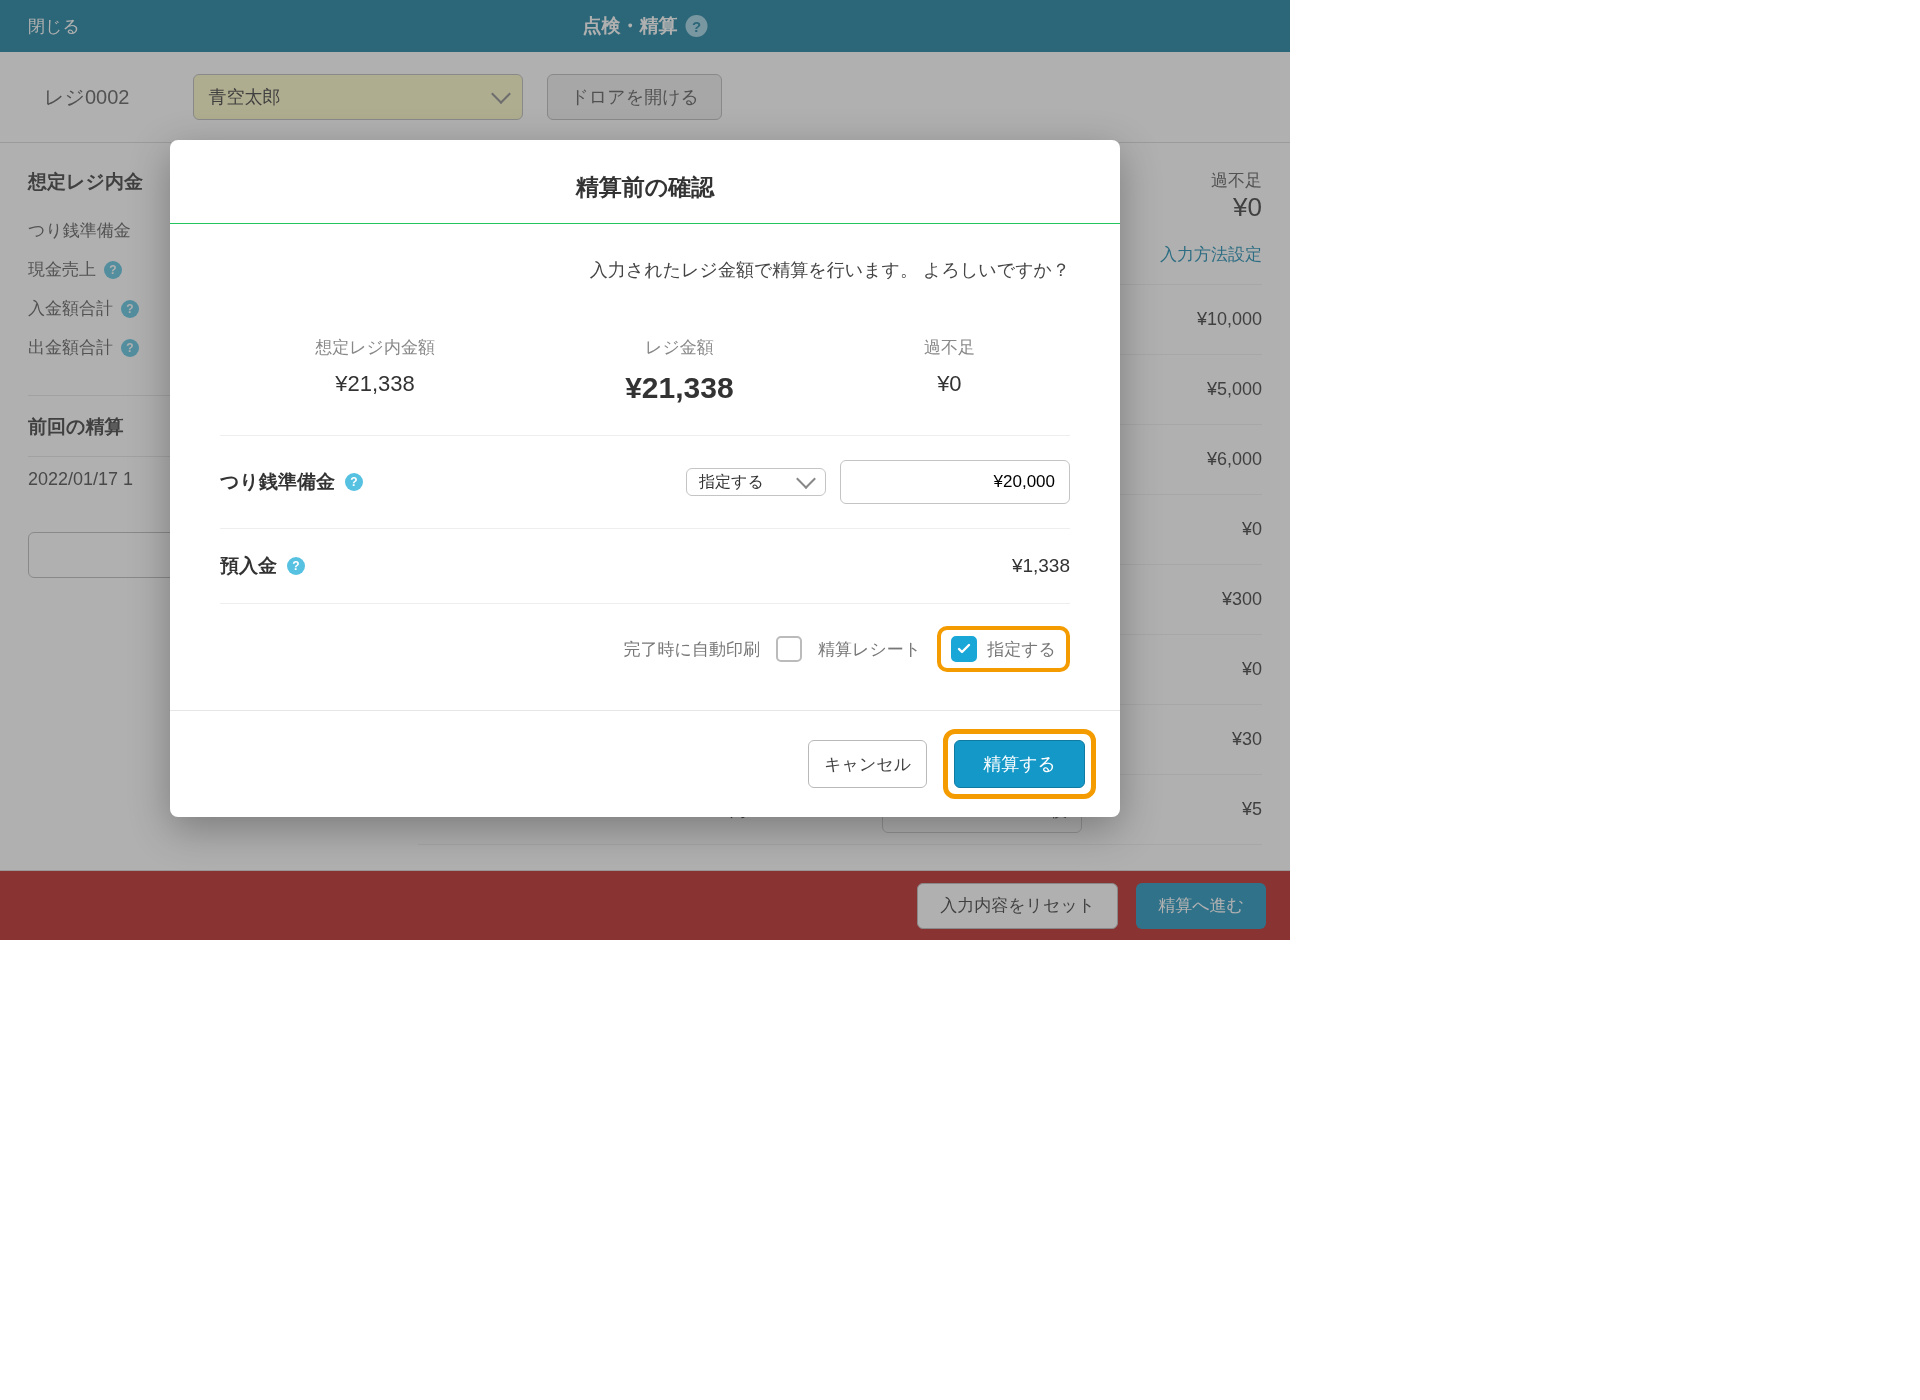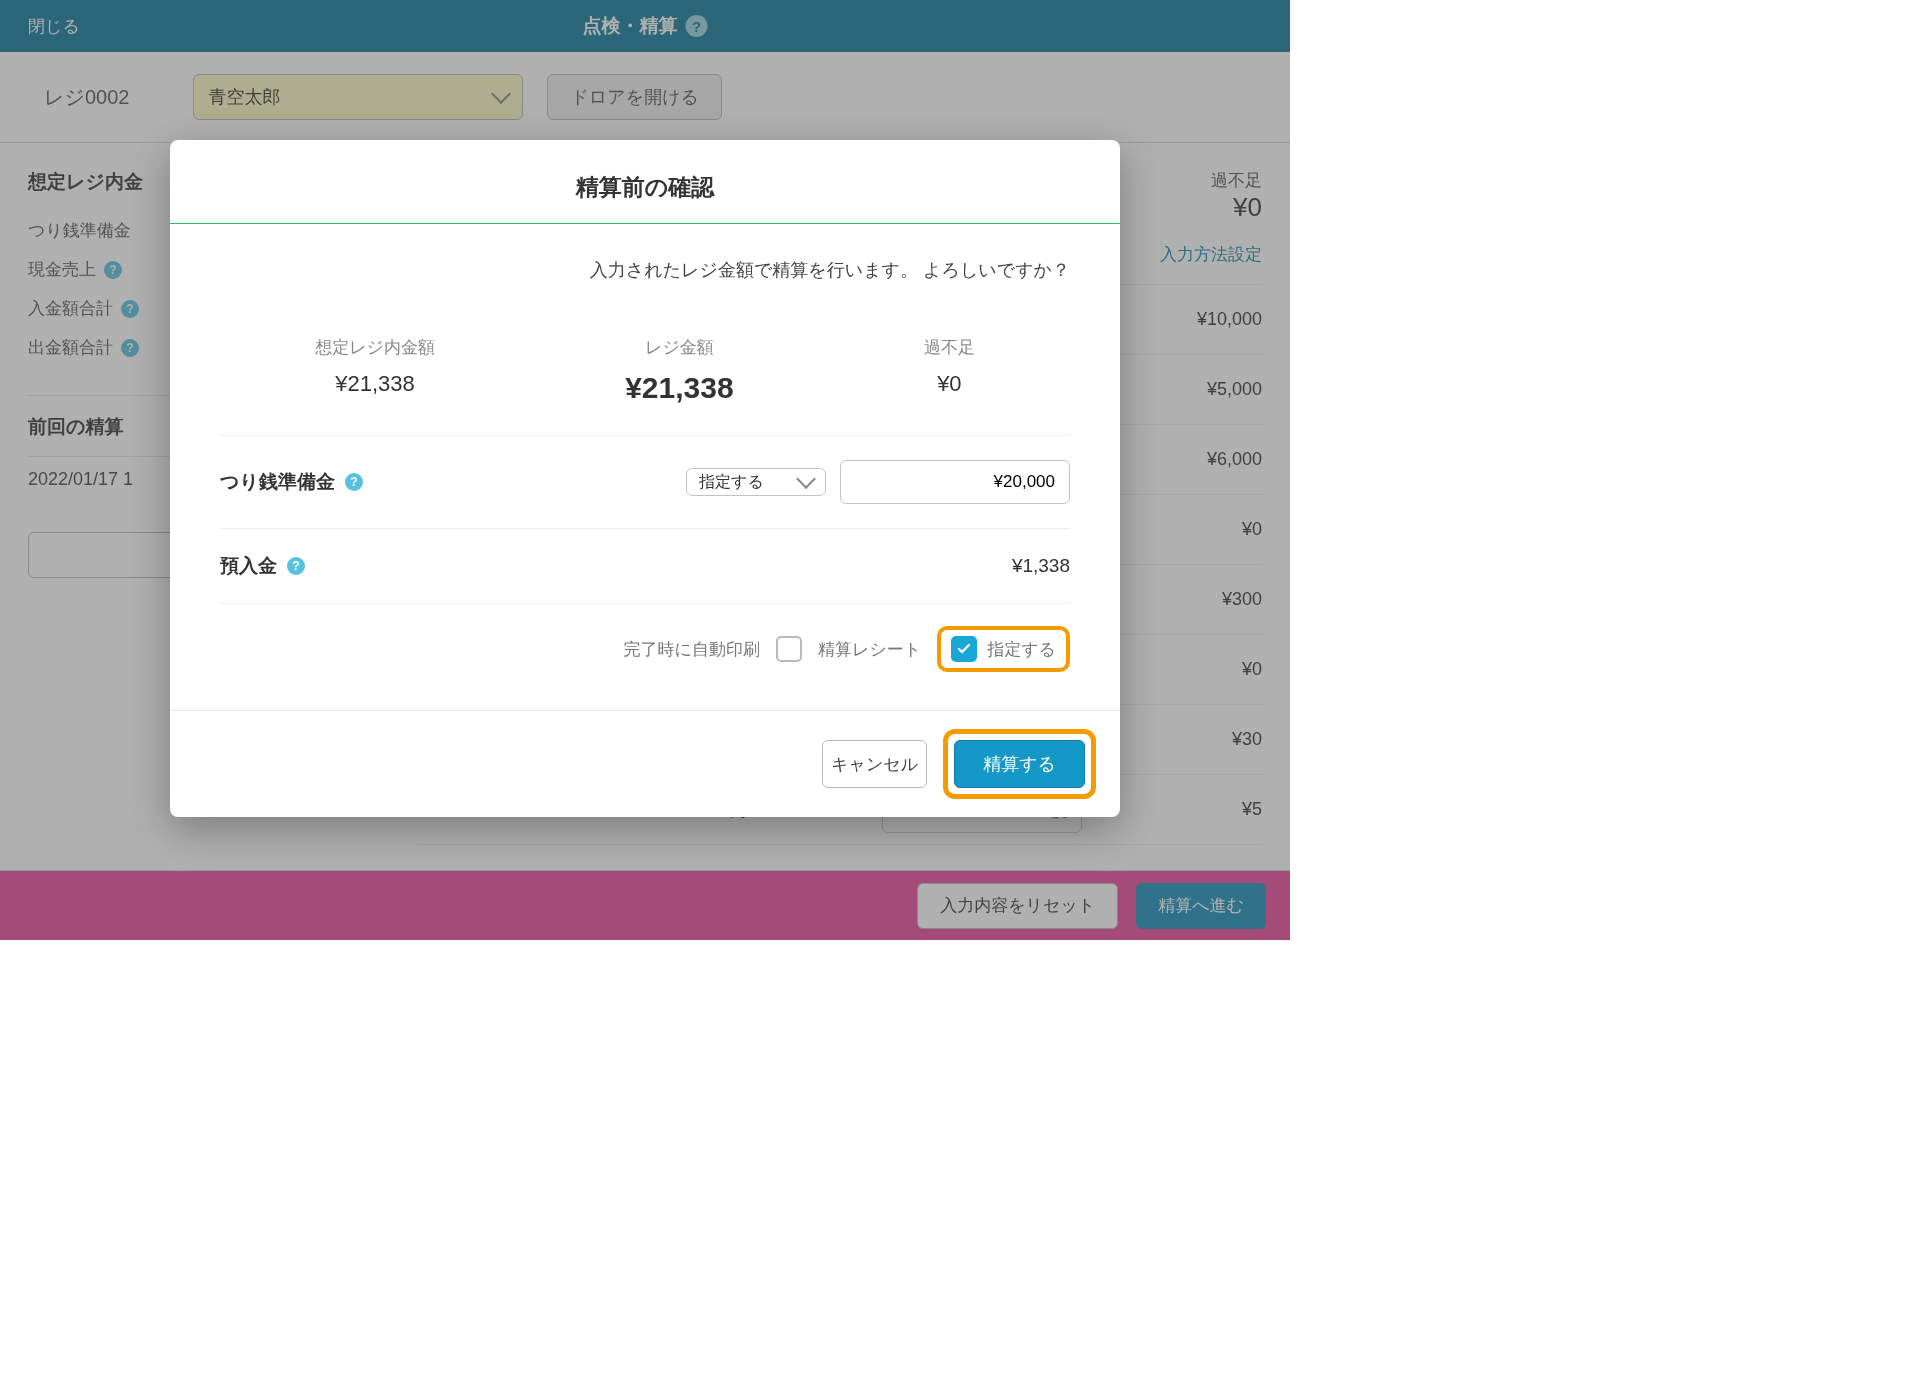--- a/index.html
+++ b/index.html
@@ -41,21 +41,21 @@
   .input-method { color: #1286ad; font-size: 17px; text-align: right; margin: 14px 0 18px; }
 
   .denom-list { }
   .denom-row { display: grid; grid-template-columns: 1fr 200px 40px 200px 40px 140px; align-items: center; height: 70px; border-top: 1px solid #eee; font-size: 18px; color: #555; }
   .denom-row .name { text-align: center; color: #333; }
   .denom-row .mul, .denom-row .eq { text-align: center; color: #888; }
   .denom-row .qty { text-align: right; border: 1px solid #ccc; border-radius: 6px; height: 46px; line-height: 44px; padding: 0 14px; background: #fff; }
   .denom-row .amt { text-align: right; color: #333; }
   .denom-row.muted .name { color: #bbb; }
 
-  .footer { position: absolute; bottom: 0; left: 0; right: 0; height: 70px; border-top: 1px solid #d4d4d4; display: flex; justify-content: flex-end; align-items: center; gap: 18px; padding: 0 24px; background: #ec4899; }
+  .footer { position: absolute; bottom: 0; left: 0; right: 0; height: 70px; border-top: 1px solid #d4d4d4; display: flex; justify-content: flex-end; align-items: center; gap: 18px; padding: 0 24px; background: #b91c1c; }
   .btn-outline { height: 46px; padding: 0 22px; border: 1px solid #b9b9b9; border-radius: 6px; background: #fff; font-size: 17px; color: #333; }
   .btn-primary { height: 46px; padding: 0 22px; border: none; border-radius: 6px; background: #158fbb; color: #fff; font-size: 17px; }
 
   
   .mask { position: absolute; inset: 0; background: rgba(80,80,80,0.45); }
   .modal { position: absolute; left: 170px; top: 140px; width: 950px; background: #fff; border-radius: 8px; box-shadow: 0 12px 40px rgba(0,0,0,.3); }
   .modal-head { text-align: center; padding: 32px 0 20px; border-bottom: 1px solid #22c55e; }
   .modal-title { font-size: 23px; font-weight: 700; color: #333; }
   .modal-body { padding: 34px 50px 10px; }
   .modal-msg { text-align: right; font-size: 18px; color: #444; margin-bottom: 54px; }
@@ -75,21 +75,21 @@
   .print-row { display: flex; justify-content: flex-end; align-items: center; gap: 16px; padding: 22px 0 28px; border-top: 1px solid #eee; color: #777; font-size: 17px; }
   .chk { width: 26px; height: 26px; border: 2px solid #bbb; border-radius: 5px; display: inline-flex; align-items: center; justify-content: center; background: #fff; }
   .chk.on { background: #19a7d8; border-color: #19a7d8; }
   .chk.on svg { display: block; }
   .chk svg { display: none; }
   .hl { border: 4px solid #f49b00; border-radius: 10px; padding: 6px 10px; display: inline-flex; align-items: center; gap: 10px; }
 
   .modal-foot { border-top: 1px solid #e6e6e6; padding: 18px 24px; display: flex; justify-content: flex-end; gap: 16px; align-items: center; }
   .hl-btn { border: 5px solid #f49b00; border-radius: 12px; padding: 6px; }
   .m-primary { height: 48px; padding: 0 28px; border: 1px solid #0f7aa2; border-radius: 6px; background: #1398c8; color: #fff; font-size: 18px; display:inline-flex; align-items:center; }
-  .m-outline { height: 48px; padding: 0 8px; border: 1px solid #b9b9b9; border-radius: 6px; background: #fff; font-size: 17px; color: #444; display:inline-flex; align-items:center; }
+  .m-outline { height: 48px; padding: 0 15px; border: 1px solid #b9b9b9; border-radius: 6px; background: #fff; font-size: 17px; color: #444; display:inline-flex; align-items:center; }
 </style>
 </head>
 <body>
 
 <div class="page">
 
   <div class="topbar">
     <span class="topbar-close">閉じる</span>
     <div class="topbar-title">
       <span>点検・精算</span>

